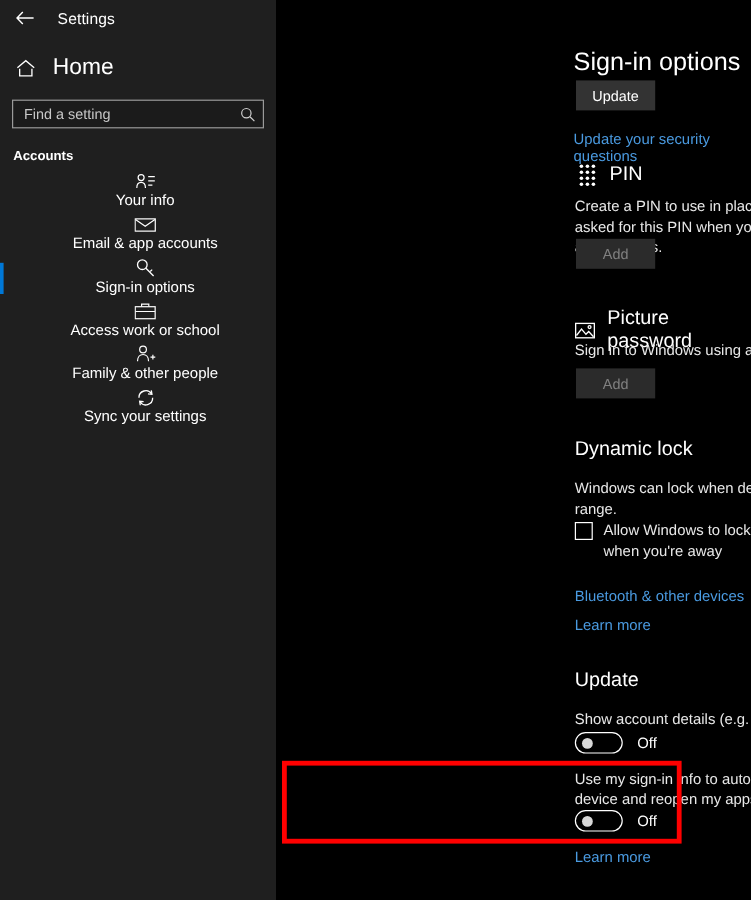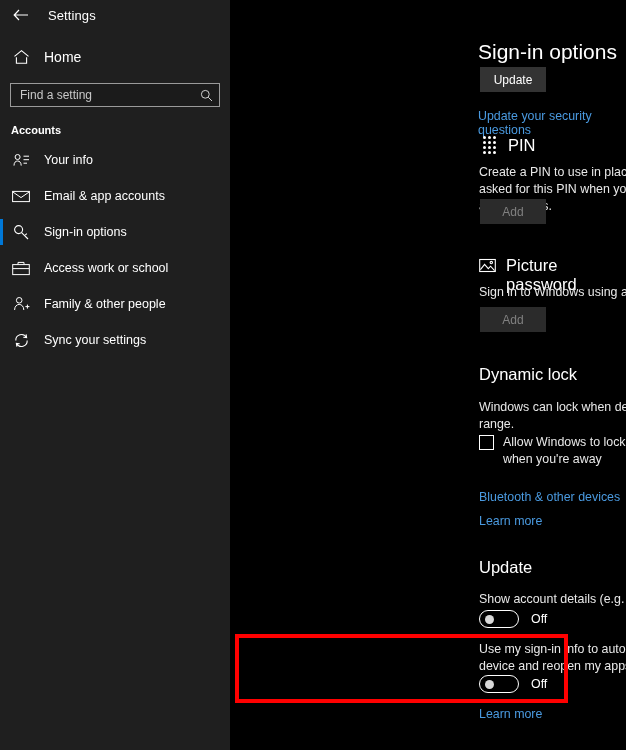--- a/index.html
+++ b/index.html
@@ -50,21 +50,21 @@
 
   .home-row {
     display: flex;
     align-items: center;
     height: 34px;
     margin-top: 10px;
     padding-left: 12px;
     gap: 14px;
   }
   .home-row .ico { width: 18px; height: 18px; color: #ffffff; display:flex; align-items:center; justify-content:center;}
-  .home-label { font-size: 14px; color: #ffffff; }
+  .home-label { font-size: 19px; color: #ffffff; }
 
   .search-wrap {
     margin: 9px 10px 0 10px;
     height: 24px;
     background: #1b1b1b;
     border: 1px solid #9a9a9a;
     display: flex;
     align-items: center;
     padding: 0 6px 0 9px;
   }
@@ -86,22 +86,22 @@
     font-weight: bold;
     color: #ffffff;
   }
 
   .nav-item {
     position: relative;
     display: flex;
     align-items: center;
     height: 36px;
     padding-left: 12px;
-    gap: 14px;
     cursor: default;
+    flex-direction: column;
   }
   .nav-item .ico {
     width: 18px; height: 18px;
     color: #ffffff;
     display: flex; align-items: center; justify-content: center;
     flex: 0 0 18px;
   }
   .nav-item .label { font-size: 12.5px; color: #ffffff; white-space: nowrap;}
   .nav-item.selected::before {
     content: "";
@@ -147,20 +147,21 @@
 
   .link {
     color: #4a9ae0;
     font-size: 12.4px;
     text-decoration: none;
     cursor: pointer;
   }
 
   .sec-head {
     display: flex;
+    align-items: center;
     gap: 10px;
   }
   .sec-head .ico { width: 18px; height: 18px; color: #ffffff; display:flex;align-items:center;justify-content:center;}
   .sec-head .h { font-size: 16.5px; color: #ffffff; }
 
   .body-text {
     font-size: 12.4px;
     color: #e8e8e8;
     line-height: 17px;
     width: 310px;

